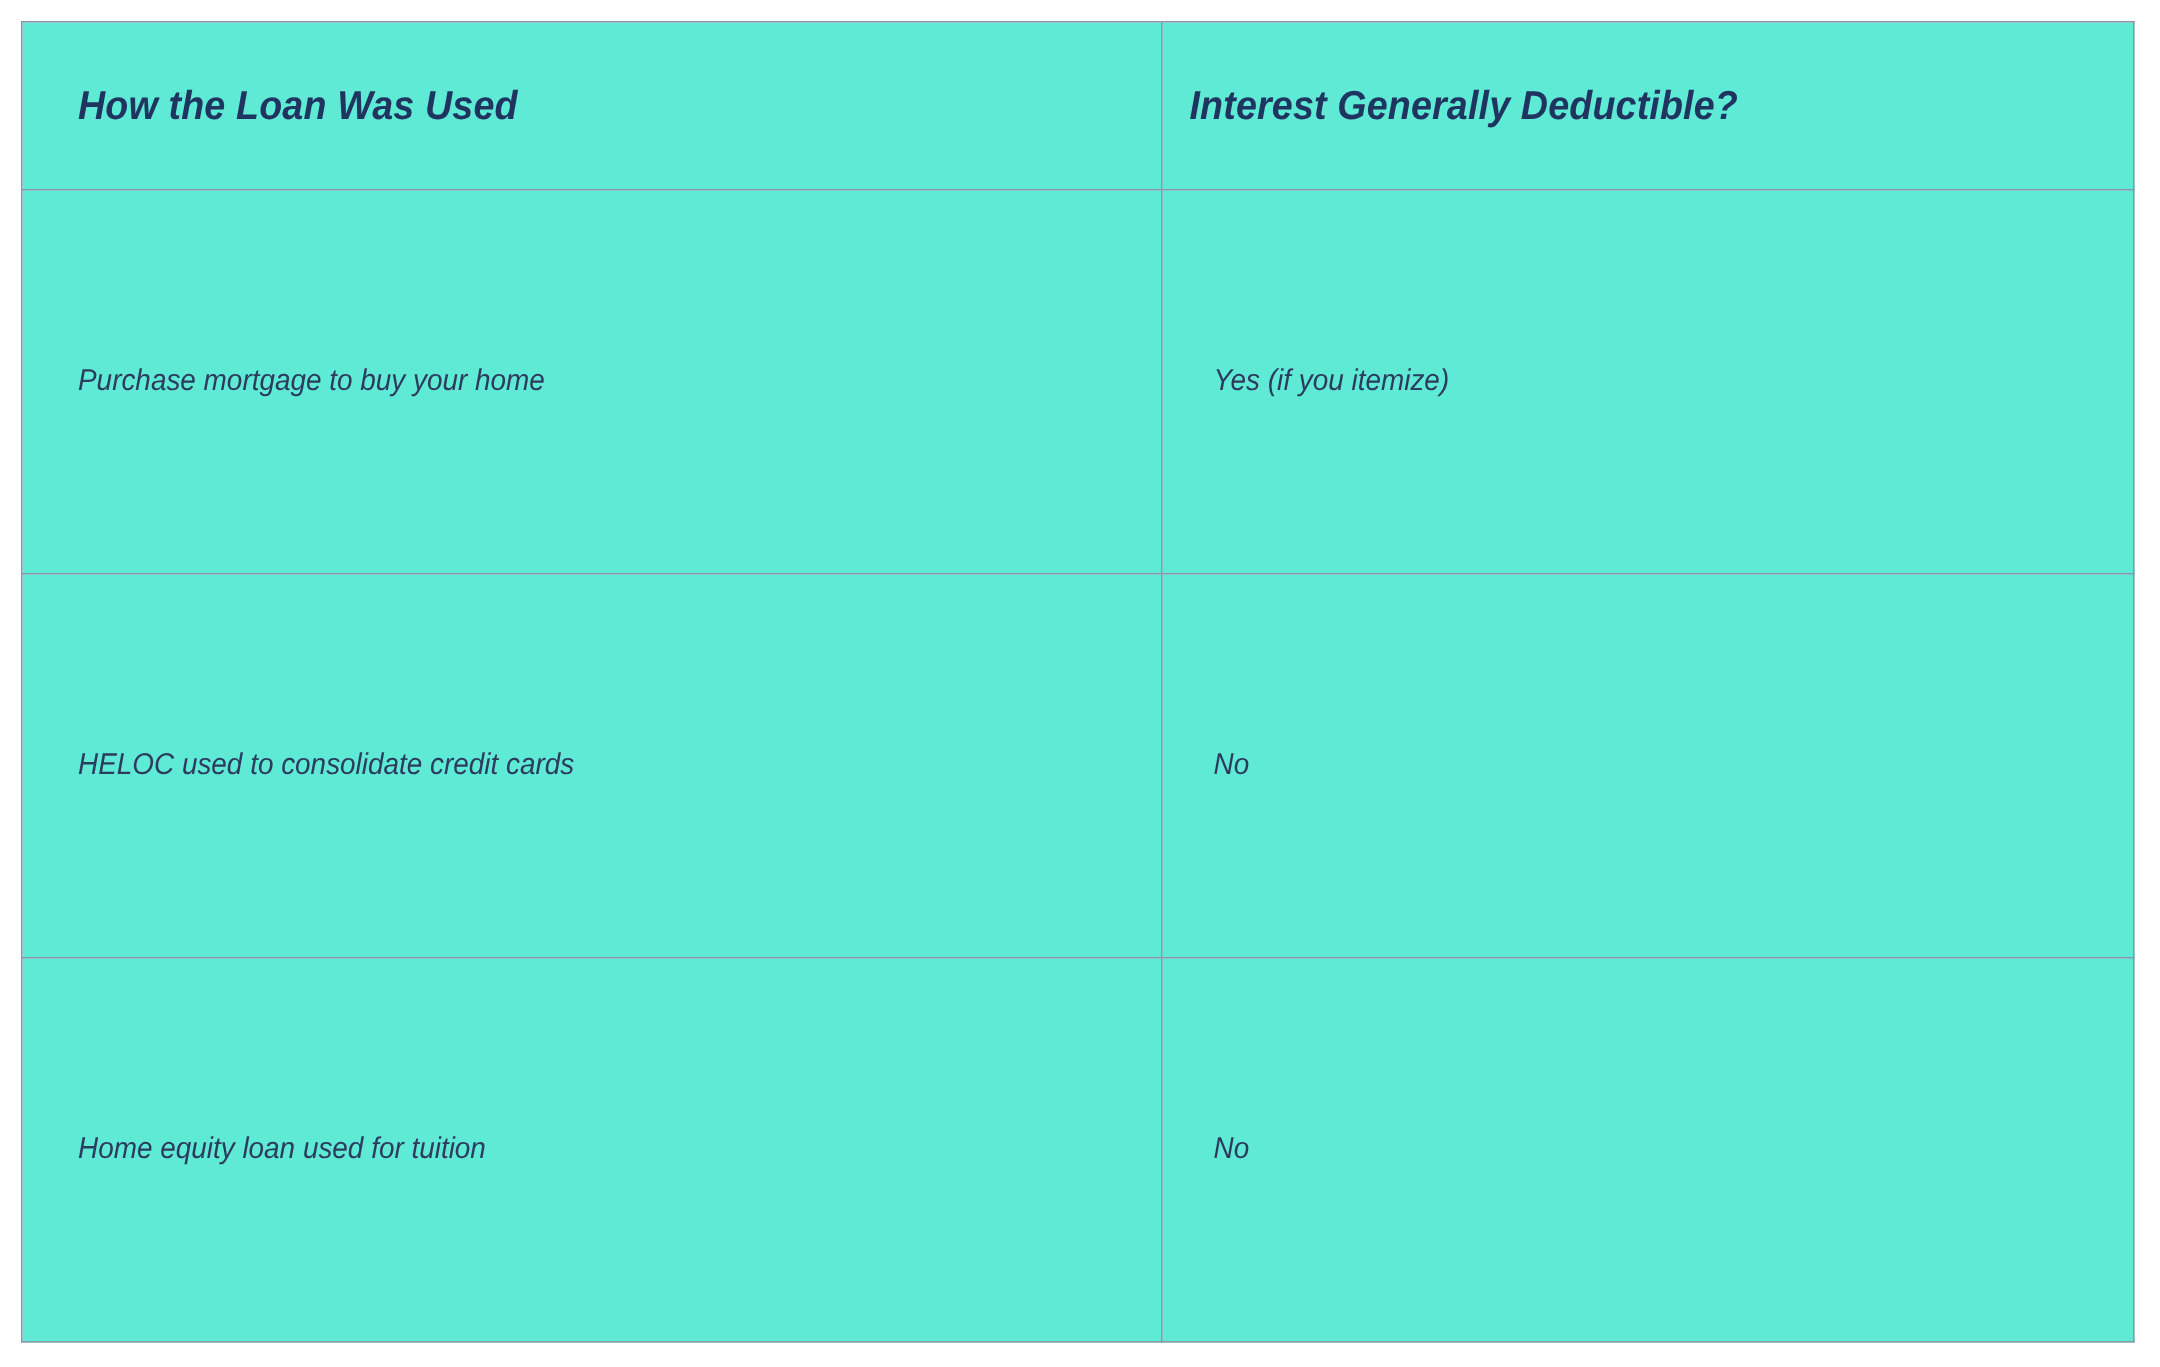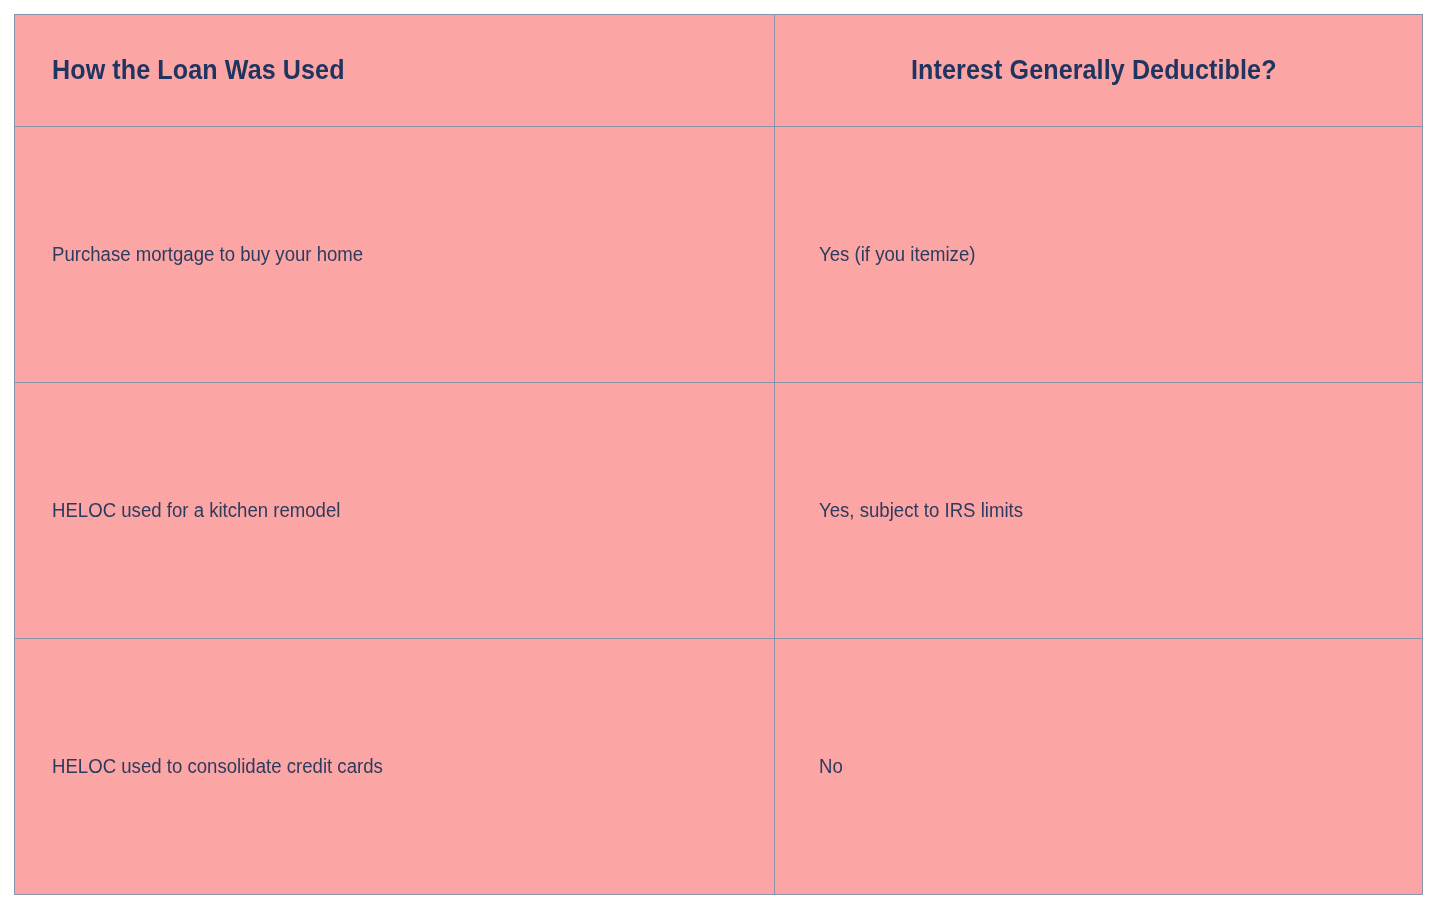--- a/index.html
+++ b/index.html
@@ -33,49 +33,49 @@
   }
 
   table.deduct-table col.col-use   { width: 760px; }
   table.deduct-table col.col-ans   { width: 648px; }
 
   table.deduct-table th,
   table.deduct-table td {
     border: 1px solid #8b93aa;
     vertical-align: middle;
     text-align: left;
-    background: #fca5a5;
+    background: #5eead4;
+    font-style: italic;
   }
 
   table.deduct-table thead th {
     height: 111px;
     padding: 0 0 0 37px;
     font-weight: bold;
     font-size: 27px;
     line-height: 1.2;
     letter-spacing: 0.1px;
     color: #1f3560;
     white-space: nowrap;
   }
   table.deduct-table thead th.th-ans {
     padding-left: 18px;
-    text-align: center;
   }
 
   table.deduct-table tbody td {
     height: 110px;
     padding: 0 0 0 37px;
     font-weight: normal;
     font-size: 20px;
     line-height: 1.25;
     color: #2d3b5e;
     white-space: nowrap;
   }
   table.deduct-table tbody td.cell-answer {
-    padding-left: 44px;
+    padding-left: 34px;
   }
 
   
   .cell-text {
     display: inline-block;
     transform: scaleX(0.93);
     transform-origin: left center;
   }
 </style>
 </head>
@@ -101,29 +101,29 @@
       <tr>
         <td class="cell-use">
           <span class="cell-text">Purchase mortgage to buy your home</span>
         </td>
         <td class="cell-answer">
           <span class="cell-text">Yes (if you itemize)</span>
         </td>
       </tr>
       <tr>
         <td class="cell-use">
-          <span class="cell-text">HELOC used for a kitchen remodel</span>
+          <span class="cell-text">HELOC used to consolidate credit cards</span>
         </td>
         <td class="cell-answer">
-          <span class="cell-text">Yes, subject to IRS limits</span>
+          <span class="cell-text">No</span>
         </td>
       </tr>
       <tr>
         <td class="cell-use">
-          <span class="cell-text">HELOC used to consolidate credit cards</span>
+          <span class="cell-text">Home equity loan used for tuition</span>
         </td>
         <td class="cell-answer">
           <span class="cell-text">No</span>
         </td>
       </tr>
     </tbody>
   </table>
 </div>
 
 </body></html>

